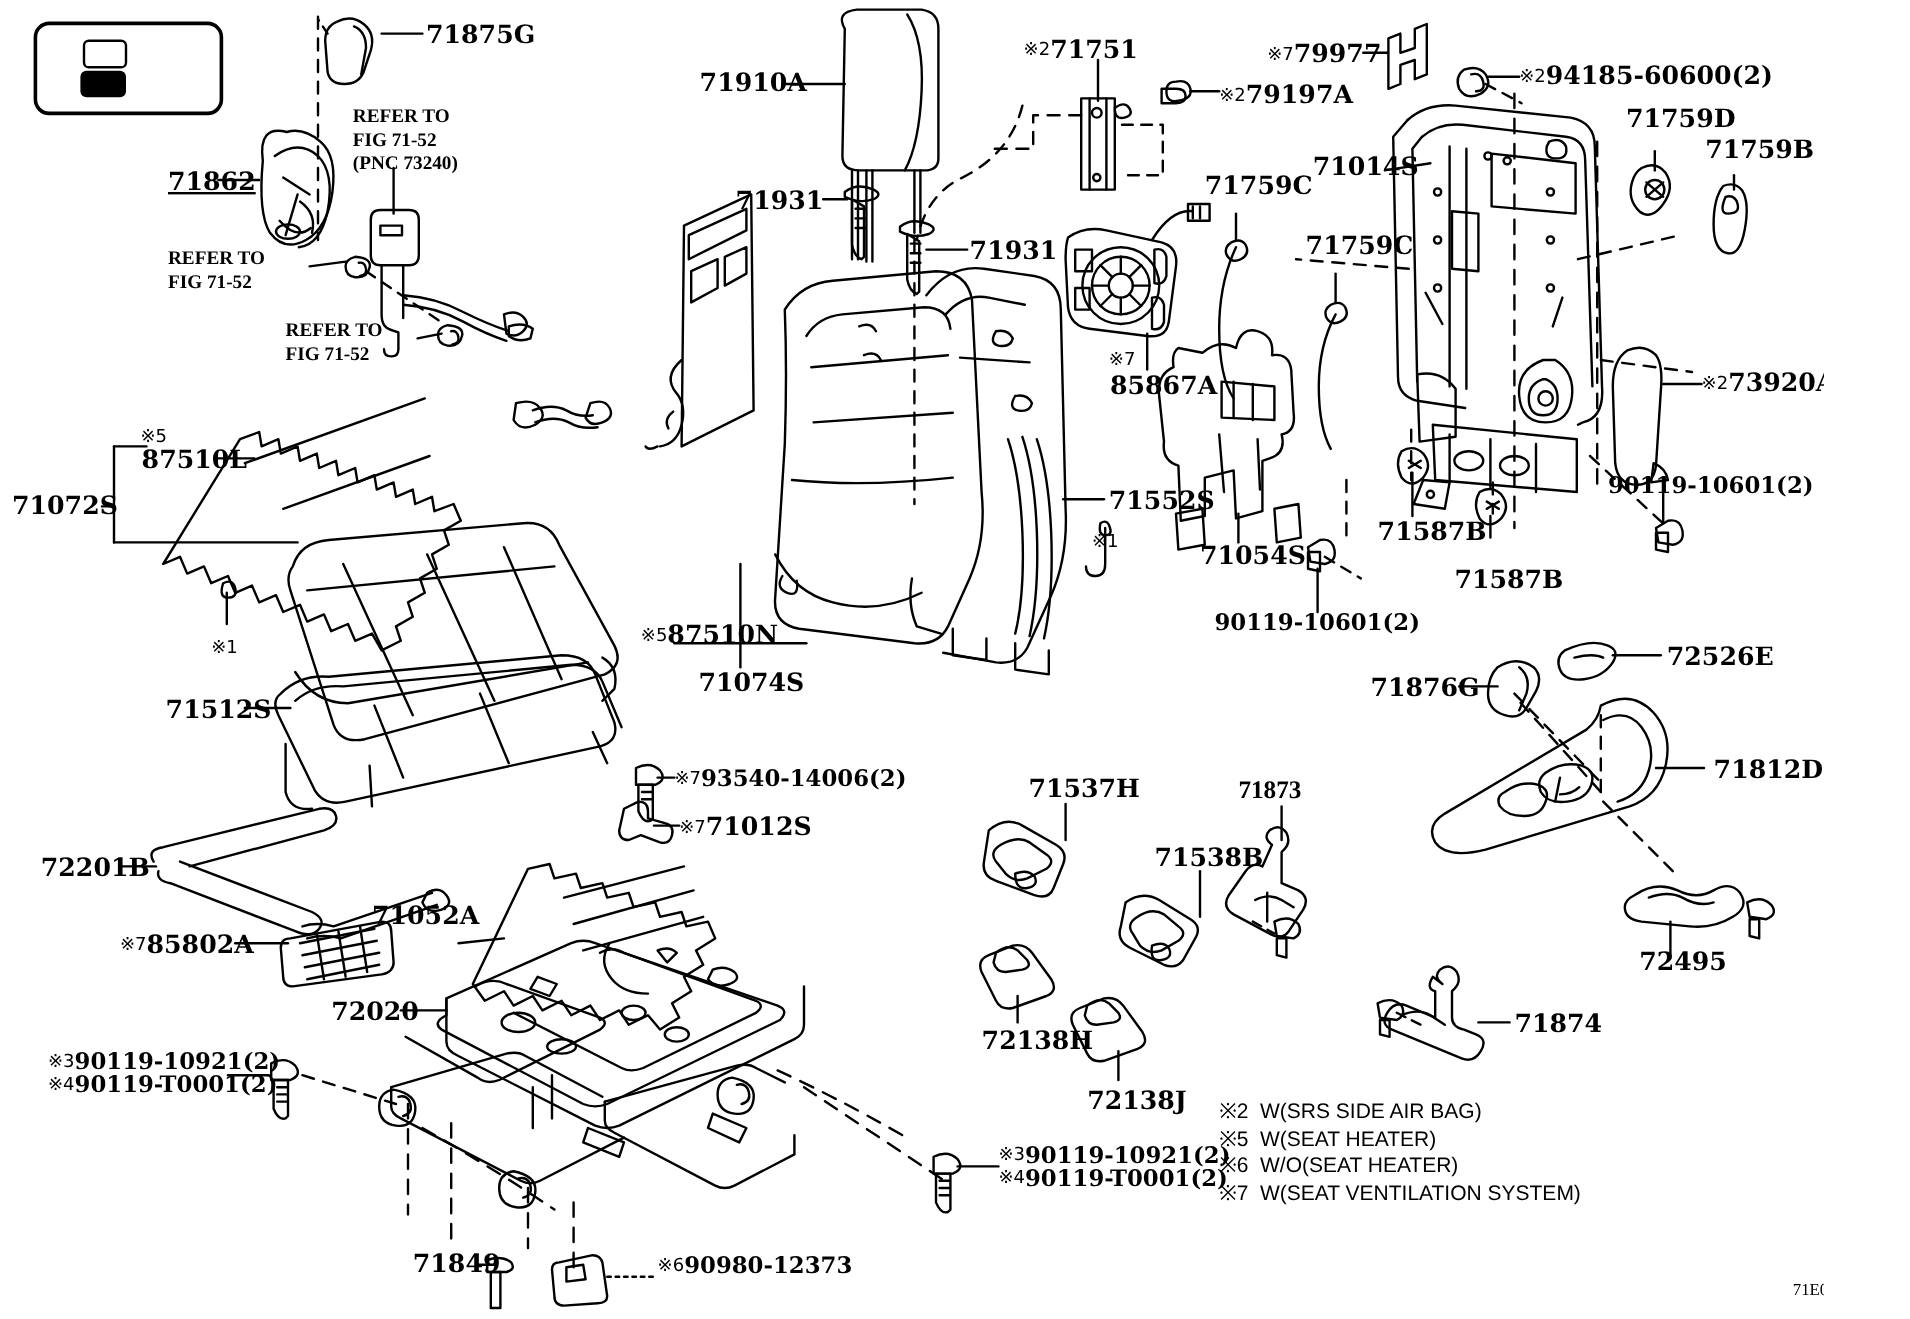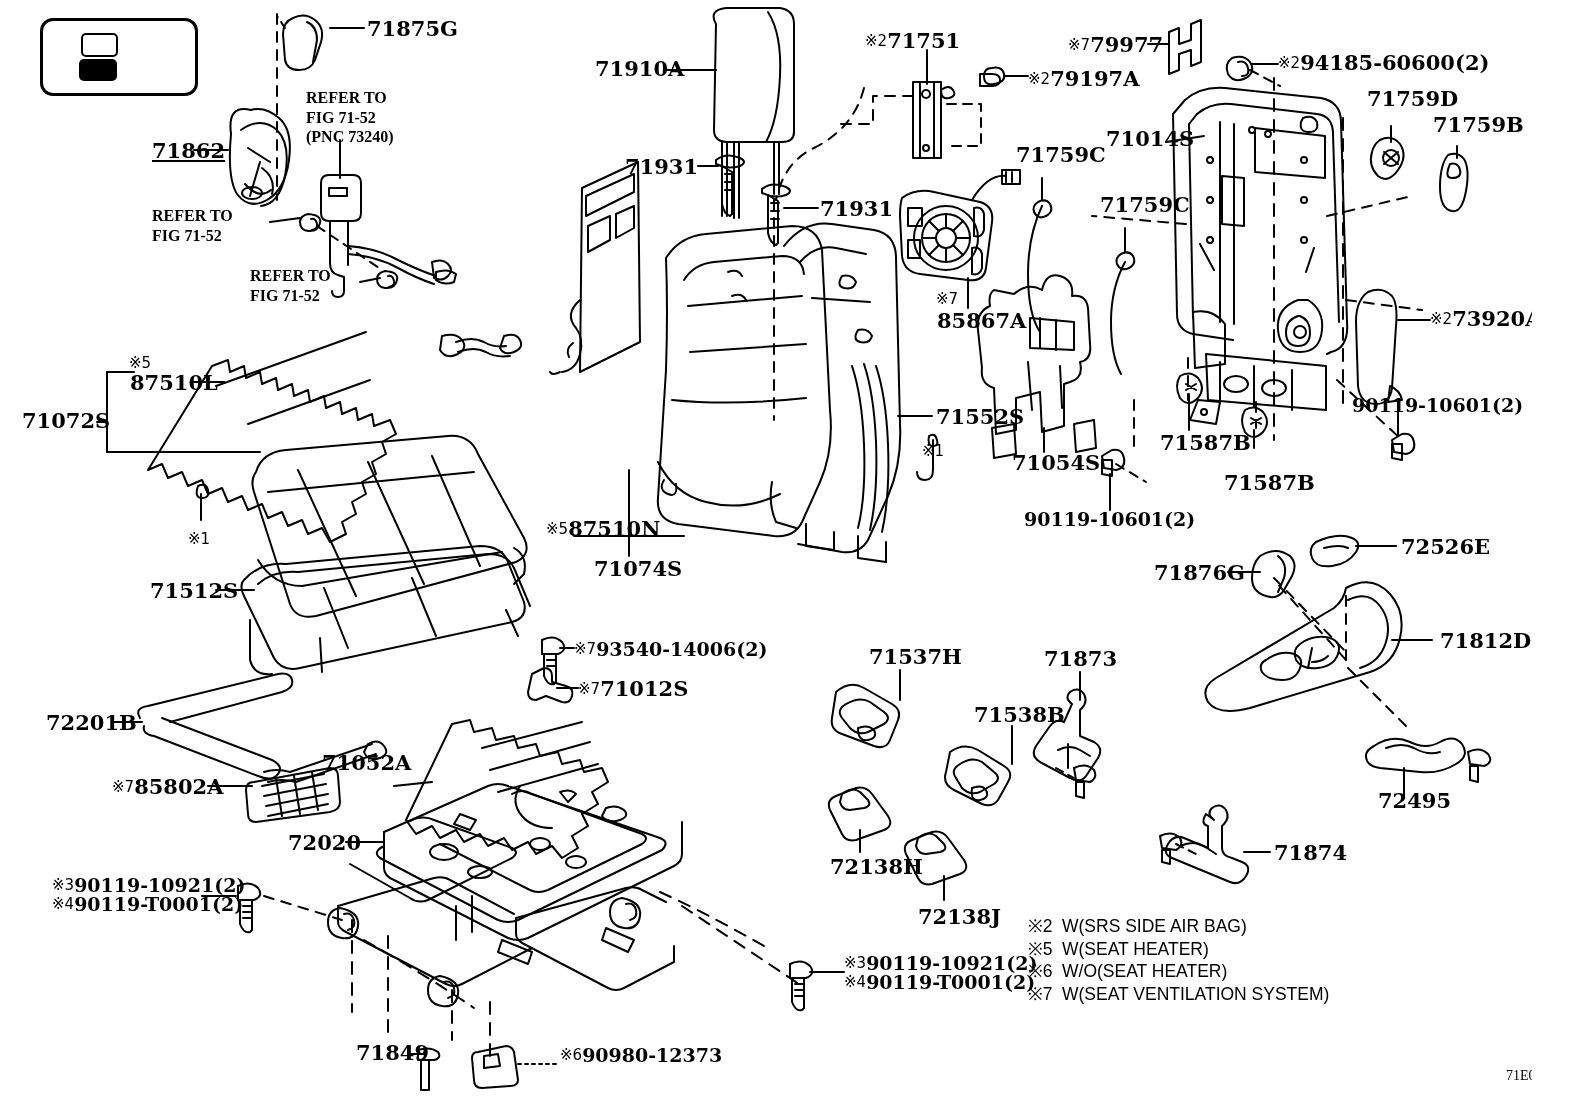--- a/index.html
+++ b/index.html
@@ -8,21 +8,20 @@
     background: #ffffff;
   }
   #page {
     position: relative;
     width: 1520px;
     height: 1099px;
     background: #ffffff;
     overflow: hidden;
     font-family: "DejaVu Sans", sans-serif;
     color: #000000;
-    margin-left: 12px;
   }
   
   .lbl {
     position: absolute;
     font-family: "DejaVu Serif", serif;
     font-weight: 700;
     font-size: 21px;
     line-height: 1;
     white-space: nowrap;
     color: #000;
@@ -597,21 +596,21 @@
 
   <div class="lbl sm" style="left:562px; top:640px;">
     <span class="note-mark">※<span class="sx">7</span></span><span>93540-14006(2)</span>
   </div>
   <div class="lbl" style="left:566px; top:678px;">
     <span class="note-mark">※<span class="sx">7</span></span><span>71012S</span>
   </div>
 
   <div class="lbl" style="left:857px; top:646px;">71537H</div>
   <div class="lbl" style="left:962px; top:704px;">71538B</div>
-  <div class="lbl" style="left:1032px; top:648px;">71873</div>
+  <div class="lbl" style="left:1032px; top:648px;font-family:Liberation Serif, serif;">71873</div>
   <div class="lbl" style="left:818px; top:856px;">72138H</div>
   <div class="lbl" style="left:906px; top:906px;">72138J</div>
 
   <div class="lbl" style="left:1142px; top:562px;">71876G</div>
   <div class="lbl" style="left:1389px; top:536px;">72526E</div>
   <div class="lbl" style="left:1428px; top:630px;">71812D</div>
   <div class="lbl" style="left:1366px; top:790px;">72495</div>
   <div class="lbl" style="left:1262px; top:842px;">71874</div>
 
   <div class="lbl sm" style="left:40px; top:876px;">

